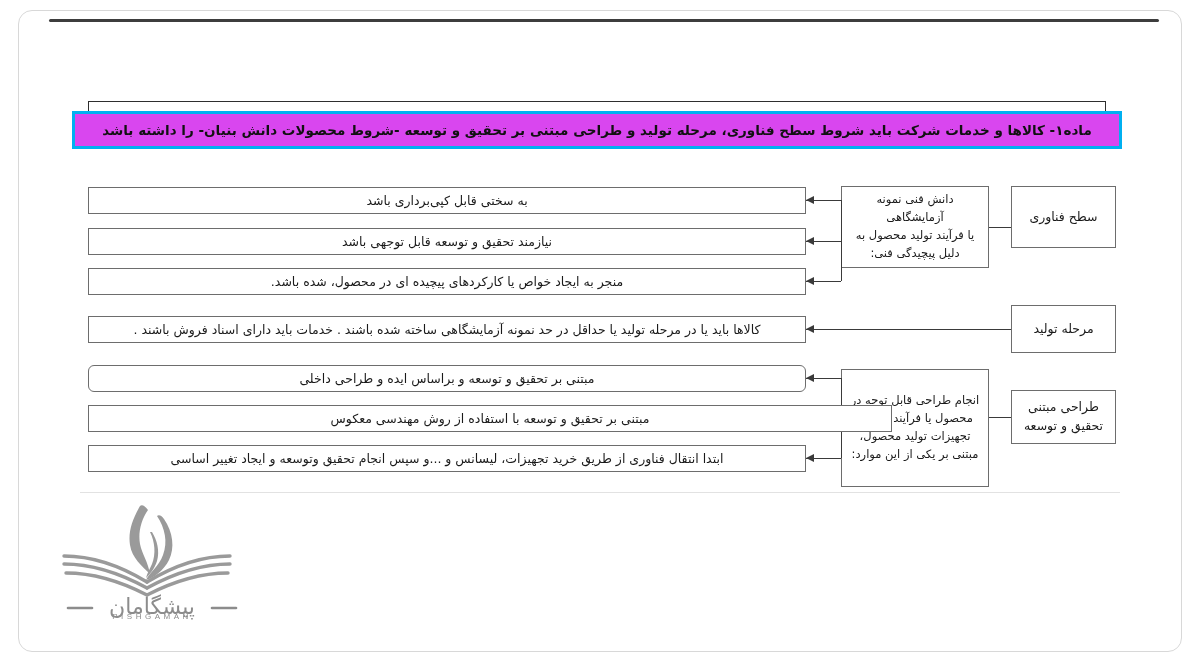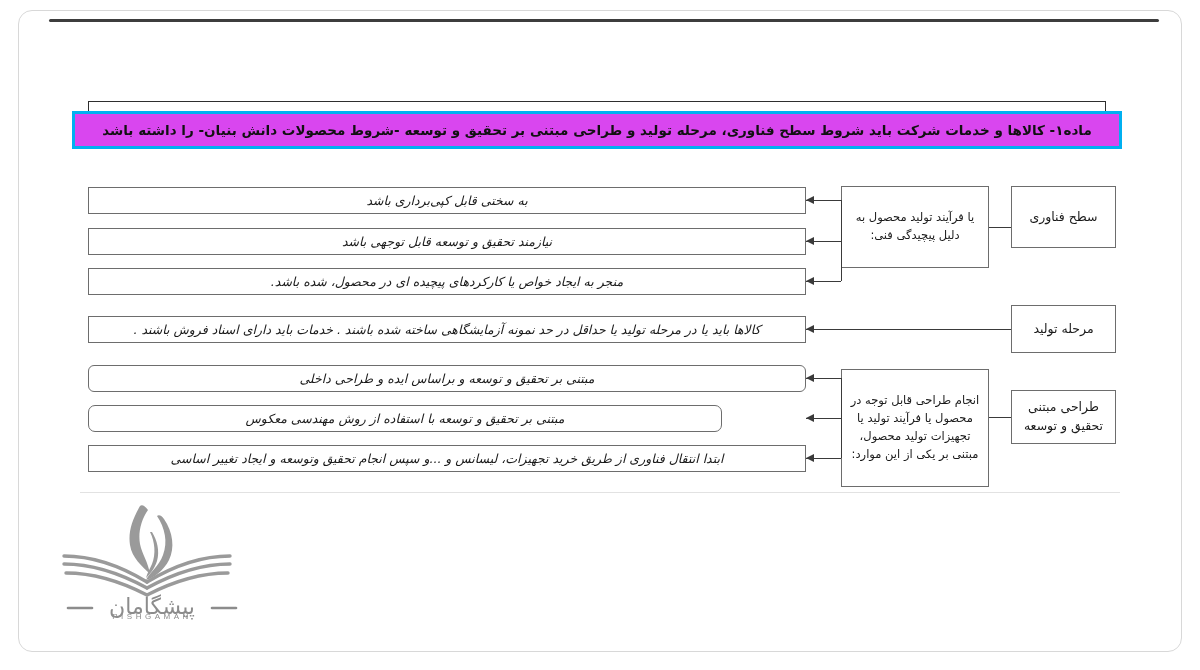--- a/index.html
+++ b/index.html
@@ -86,21 +86,20 @@
     color: #1a1a1a;
     text-align: center;
   }
 
   
   .stmt-box {
     height: 27px;
     font-size: 12.5px;
     padding: 0 14px;
     white-space: nowrap;
-    font-style: italic;
   }
   .stmt-box.wide {
     font-size: 12.5px;
   }
 
   
   .group-box {
     font-size: 11.5px;
     line-height: 1.55;
     padding: 4px 6px;
@@ -186,20 +185,21 @@
 <div class="dbox cat-box" style="left:1011px; top:305px; width:105px; height:48px;">
   <span>مرحله تولید</span>
 </div>
 
 <div class="dbox cat-box" style="left:1011px; top:390px; width:105px; height:54px;">
   <span>طراحی مبتنی</span>
   <span>تحقیق و توسعه</span>
 </div>
 
 <div class="dbox group-box" style="left:841px; top:186px; width:148px; height:82px;">
+  <span>دانش فنی نمونه آزمایشگاهی</span>
   <span>یا فرآیند تولید محصول به</span>
   <span>دلیل پیچیدگی فنی:</span>
 </div>
 
 <div class="dbox group-box" style="left:841px; top:369px; width:148px; height:118px;">
   <span>انجام طراحی قابل توجه در</span>
   <span>محصول یا فرآیند تولید یا</span>
   <span>تجهیزات تولید محصول،</span>
   <span>مبتنی بر یکی از این موارد:</span>
 </div>
@@ -236,21 +236,21 @@
   <span>منجر به ایجاد خواص یا کارکردهای پیچیده ای در محصول، شده باشد.</span>
 </div>
 
 <div class="dbox stmt-box wide" style="left:88px; top:316px; width:718px;">
   <span>کالاها باید یا در مرحله تولید یا حداقل در حد نمونه آزمایشگاهی ساخته شده باشند . خدمات باید دارای اسناد فروش باشند .</span>
 </div>
 
 <div class="dbox stmt-box" style="left:88px; top:365px; width:718px;border-radius:6px;">
   <span>مبتنی بر تحقیق و توسعه و براساس ایده و طراحی داخلی</span>
 </div>
-<div class="dbox stmt-box" style="left:88px; top:405px; width:634px;border-radius:7px;">
+<div class="dbox stmt-box" style="left:88px; top:405px; width:804px;">
   <span>مبتنی بر تحقیق و توسعه با استفاده از روش مهندسی معکوس</span>
 </div>
 <div class="dbox stmt-box" style="left:88px; top:445px; width:718px;">
   <span>ابتدا انتقال فناوری از طریق خرید تجهیزات، لیسانس و ...و سپس انجام تحقیق وتوسعه و ایجاد تغییر اساسی</span>
 </div>
 
 <div id="bottom-divider"></div>
 
 <div id="logo-block">
   <svg width="180" height="126" viewBox="0 0 180 126" xmlns="http://www.w3.org/2000/svg">

